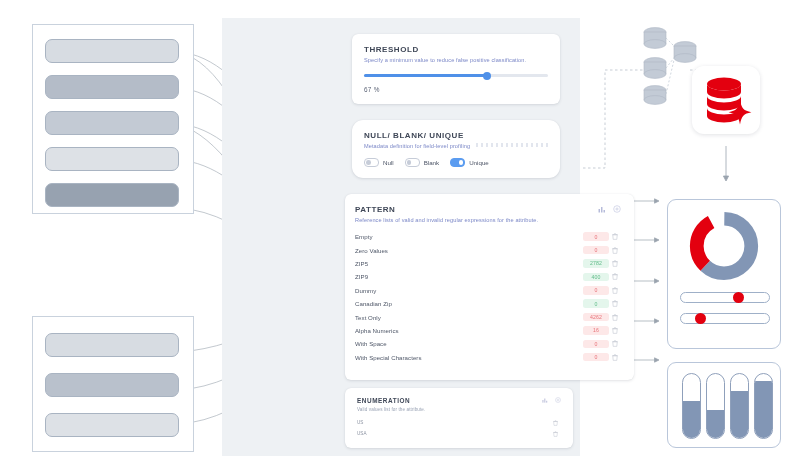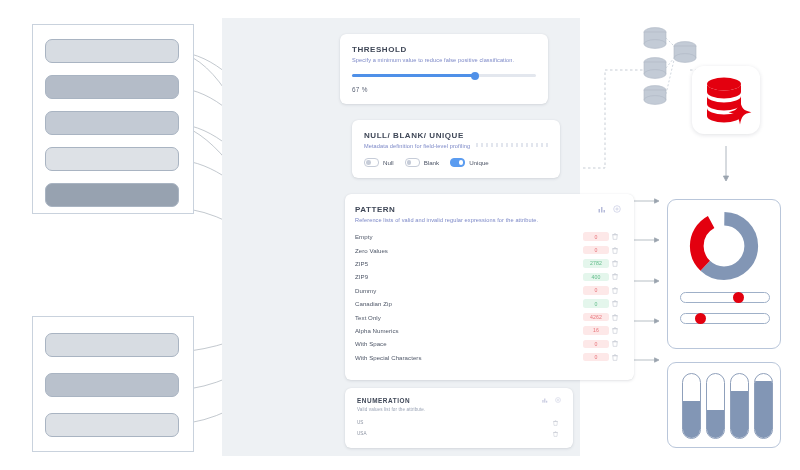--- a/index.html
+++ b/index.html
@@ -116,31 +116,31 @@
   <div class="bar" style="left:12px;top:122px;width:132px;height:22px;background:#dde1e6;"></div>
   <div class="bar" style="left:12px;top:158px;width:132px;height:22px;background:#97a2b0;"></div>
 </div>
 
 <div class="panel" style="left:32px;top:316px;width:160px;height:134px;">
   <div class="bar" style="left:12px;top:16px;width:132px;height:22px;background:#d7dce2;"></div>
   <div class="bar" style="left:12px;top:56px;width:132px;height:22px;background:#b9c1cc;"></div>
   <div class="bar" style="left:12px;top:96px;width:132px;height:22px;background:#dde1e6;"></div>
 </div>
 
-<div class="card" style="left:340px;top:34px;width:208px;height:70px;padding:11px 12px 0 12px;box-sizing:border-box;">
+<div class="card" style="left:352px;top:34px;width:208px;height:70px;padding:11px 12px 0 12px;box-sizing:border-box;">
   <div class="card-title">THRESHOLD</div>
   <div class="card-sub">Specify a minimum value to reduce false positive classification.</div>
   <div class="track" style="margin-top:11px;">
     <div class="fill" id="th-fill" style="width: 67%;"></div>
     <div class="knob" id="th-knob" style="left: 67%;"></div>
   </div>
   <div class="pct" style="margin-top:9px;">67 %</div>
 </div>
 
-<div class="card" style="left:352px;top:120px;width:208px;height:58px;padding:11px 12px 12px 12px;box-sizing:border-box;">
+<div class="card" style="left:352px;top:120px;width:208px;height:58px;padding:11px 12px 12px 12px;box-sizing:border-box;border-radius:11px;">
   <div class="card-title">NULL/ BLANK/ UNIQUE</div>
   <div style="display:flex;align-items:center;">
     <div class="card-sub">Metadata definition for field-level profiling</div>
     <div class="dots"></div>
   </div>
   <div class="toggle-row" style="margin-top:9px;">
     <div class="tg">
       <span class="sw">
           <i></i>
         </span>

